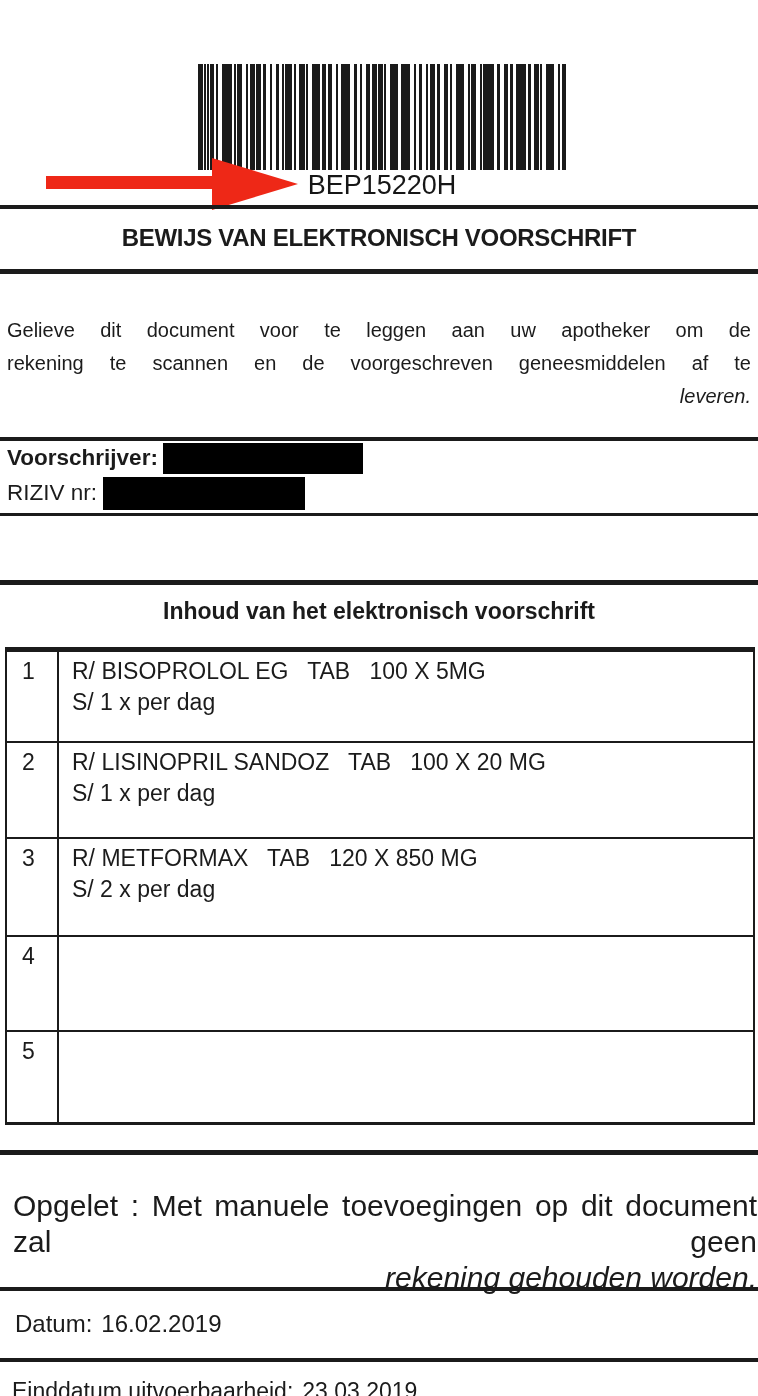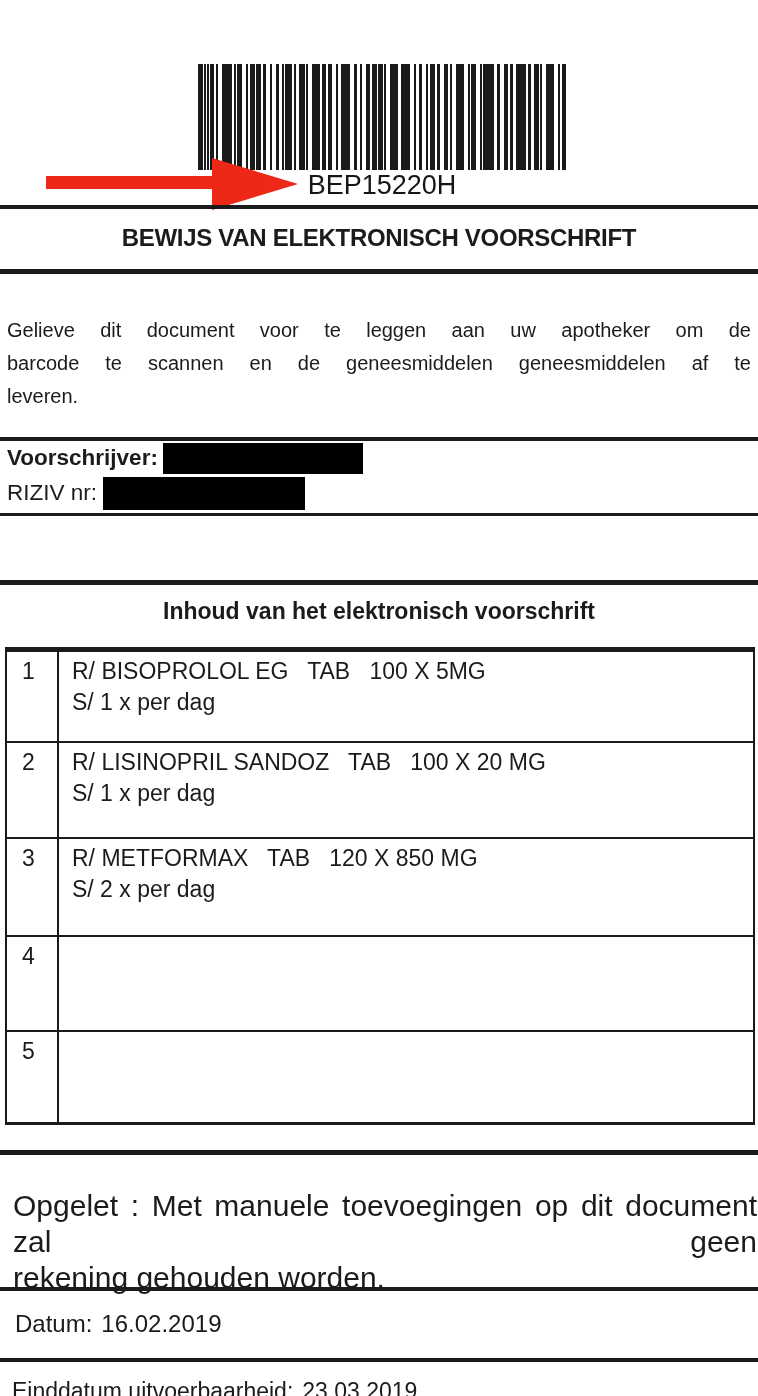--- a/index.html
+++ b/index.html
@@ -57,21 +57,21 @@
     text-align:center;font-size:24px;font-weight:bold;letter-spacing:-0.3px;
   }
   .subheading{
     position:absolute;left:0;top:574px;width:758px;margin:0;
     text-align:center;font-size:23px;font-weight:bold;
   }
   
   .intro{position:absolute;left:7px;top:290px;width:744px;font-size:20px;line-height:33px;}
   .notice{position:absolute;left:13px;top:1164px;width:744px;font-size:30px;line-height:36px;}
   .jline{text-align:justify;text-align-last:justify;}
-  .pline{text-align:left;}
+  .pline{text-align:right;font-style:italic;}
   
   .party{position:absolute;left:7px;width:744px;}
   .party1{top:417px;}
   .party2{top:492px;}
   .prow{display:flex;align-items:flex-start;height:35px;}
   .plabel{font-size:22.5px;line-height:33px;white-space:nowrap;}
   .bold{font-weight:bold;}
   .redact{background:#000;flex:none;margin-left:5px;}
   .bar-a{width:200px;height:31px;margin-top:2px;}
   .bar-b{width:202px;height:33px;margin-top:1px;margin-left:6px;}
@@ -116,21 +116,21 @@
   <span class="arrow-head"></span>
 
   <div class="hr hr1"></div>
 
   <h1 class="title">BEWIJS VAN ELEKTRONISCH VOORSCHRIFT</h1>
 
   <div class="hr hr2"></div>
 
   <div class="intro">
     <div class="jline">Gelieve dit document voor te leggen aan uw apotheker om de</div>
-    <div class="jline">barcode te scannen en de geneesmiddelen geneesmiddelen af te</div>
+    <div class="jline">rekening te scannen en de voorgeschreven geneesmiddelen af te</div>
     <div class="pline">leveren.</div>
   </div>
 
   <div class="hr hr3"></div>
 
   <section class="party party1">
     <div class="prow">
       <span class="plabel bold">Voorschrijver:</span>
       <span class="redact bar-a"></span>
     </div>

